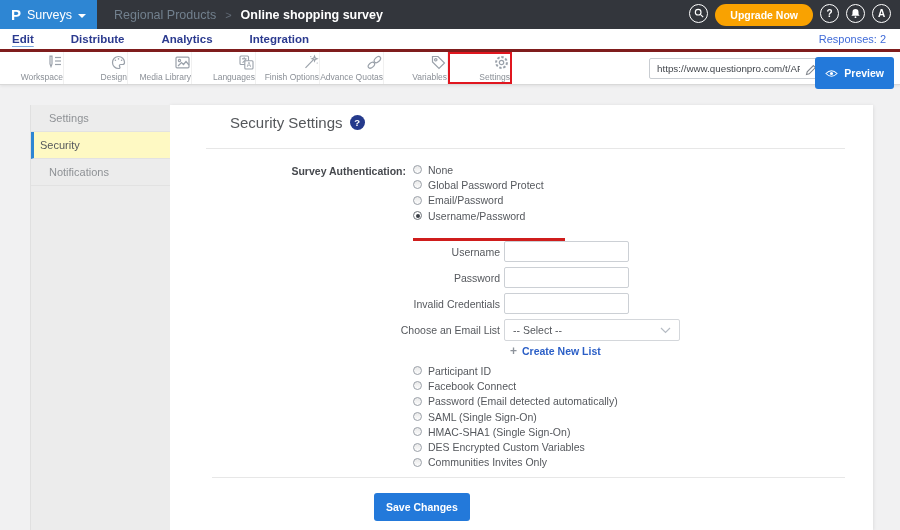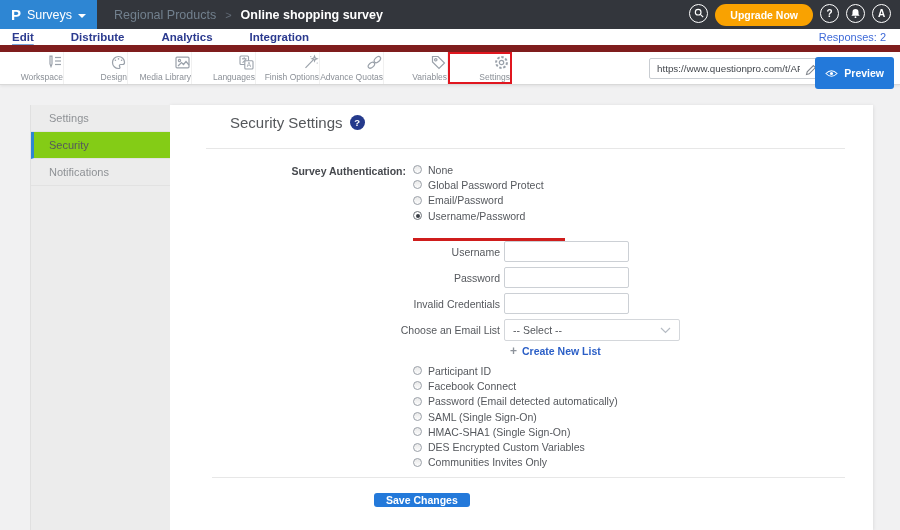--- a/index.html
+++ b/index.html
@@ -38,21 +38,21 @@
   }
   .upgrade-btn {
     background: #f9a201; color: #fff; font-size: 10.5px; font-weight: 700;
     border: none; border-radius: 11px; padding: 5px 15px; cursor: pointer;
     font-family: inherit;
   }
 
   
   .navrow {
     position: absolute; top: 29px; left: 0; width: 900px; height: 23px;
-    background: #fff; border-bottom: 7px solid #7f1d1d;
+    background: #fff; border-bottom: 3px solid #7f1d1d;
     display: flex; align-items: center; padding: 0 12px; z-index: 5;
   }
   .nav-item { font-size: 11.5px; font-weight: 700; color: #2b3a8f; margin-right: 37px; cursor: pointer; }
   .nav-item.active { text-decoration: underline; text-decoration-color: #7aa7dd; text-underline-offset: 3px; }
   .nav-responses { margin-left: auto; margin-right: 2px; font-size: 11px; color: #3f6ad8; }
 
   
   .toolbar {
     position: absolute; top: 52px; left: 0; width: 900px; height: 33px;
     background: #fff; border-bottom: 1px solid #d9d9d9;
@@ -83,21 +83,21 @@
   
   .sidebar {
     position: absolute; left: 30px; top: 105px; width: 140px; bottom: 0;
     background: #ececec; border-left: 1px solid #e0e0e0; z-index: 2;
   }
   .side-item {
     height: 27px; display: flex; align-items: center; padding-left: 18px;
     font-size: 11px; color: #8f9296; border-bottom: 1px solid #e2e2e2; cursor: pointer;
   }
   .side-item.active {
-    background: #84cc16; border-left: 3px solid #2e86d3; padding-left: 15px; color: #55585c;
+    background: #fef9c3; border-left: 3px solid #2e86d3; padding-left: 6px; color: #55585c;
   }
 
   .card {
     position: absolute; left: 170px; top: 105px; width: 703px; bottom: 0;
     background: #fff; box-shadow: 0 1px 4px rgba(0,0,0,0.12); z-index: 1;
   }
   .card-title-row { position: absolute; left: 60px; top: 9px; display: flex; align-items: center; gap: 7px; }
   .card-title { font-size: 15px; color: #54575b; }
   .help-circle {
     width: 15px; height: 15px; border-radius: 50%; background: #253a8c; color: #fff;
@@ -137,21 +137,21 @@
     margin-left: 4px; width: 176px; height: 22px; border: 1px solid #d4d7db;
     border-radius: 2px; display: flex; align-items: center; justify-content: space-between;
     padding: 0 8px; cursor: pointer; background: #fff;
   }
   .select-value { font-size: 10.5px; color: #55585d; }
   .create-link { position: absolute; left: 340px; top: 240px; display: flex; align-items: center; gap: 5px; cursor: pointer; }
   .plus-glyph { color: #8d939b; font-size: 12px; font-weight: 700; line-height: 1; }
   .create-text { font-size: 10.5px; font-weight: 700; color: #2b5fc7; }
 
   .save-btn {
-    position: absolute; left: 204px; top: 388px; height: 14px; padding: 0 12px;
+    position: absolute; left: 204px; top: 388px; height: 28px; padding: 0 12px;
     background: #2379da; color: #fff; border: none; border-radius: 3px;
     font-size: 10.5px; font-weight: 700; cursor: pointer; font-family: inherit;
   }
 </style>
 </head>
 <body>
 
 <div class="topbar">
   <div class="logo-block">
     <span class="logo-p">P</span>

